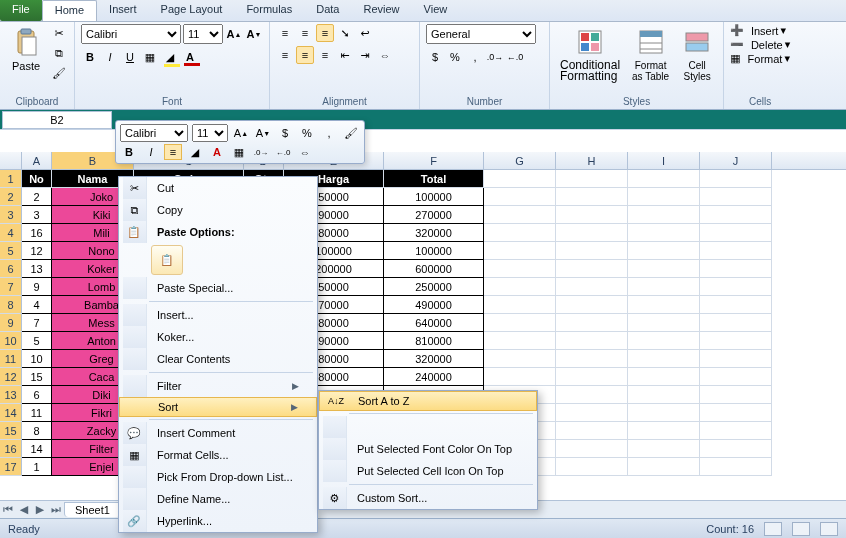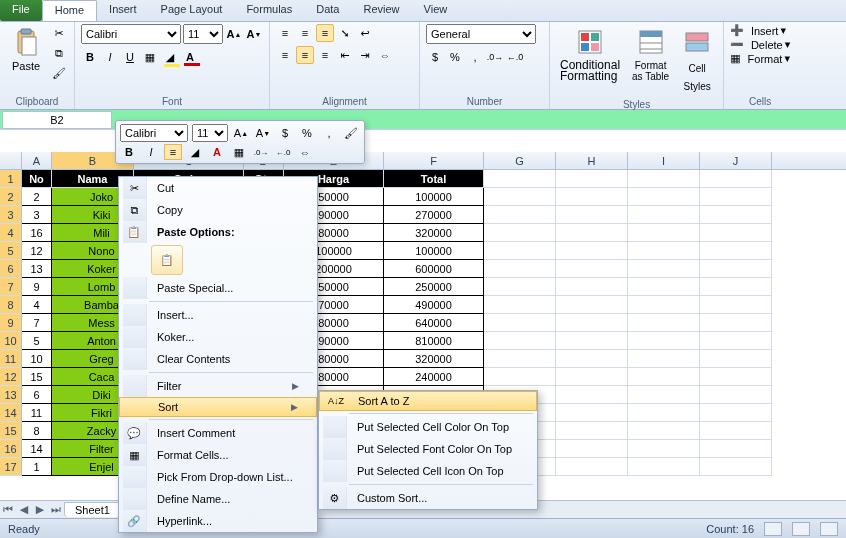--- a/index.html
+++ b/index.html
@@ -19,21 +19,21 @@
 .bigbtn { display:flex; flex-direction:column; align-items:center; gap:2px; padding: 2px 4px; cursor:pointer; }
 .bigbtn .ico { width: 32px; height: 32px; display:flex; align-items:center; justify-content:center; }
 .smallbtns { display:flex; flex-direction:column; gap:2px; }
 .smallbtn { width:18px; height:18px; display:flex; align-items:center; justify-content:center; cursor:pointer; border:1px solid transparent; border-radius:2px; }
 .row { display:flex; gap:2px; align-items:center; }
 select.fontname { width: 100px; height: 20px; font-size: 11px; }
 select.fontsize { width: 40px; height: 20px; font-size: 11px; }
 select.numfmt { width: 110px; height: 20px; font-size: 11px; }
 
 
-.fbar { display:flex; height: 20px; border-bottom: 1px solid #c6d4e6; background:#86efac; align-items:center; }
+.fbar { display:flex; height: 20px; border-bottom: 1px solid #c6d4e6; background:#0f766e; align-items:center; }
 .namebox { width: 110px; height: 18px; font-size: 11px; text-align:center; margin-left:2px; border:1px solid #b1c2d8; background:#fff; }
 
 
 .minitb { position:absolute; top: 120px; left: 115px; background: linear-gradient(#fafcfe,#e3ecf6); border:1px solid #98accb; border-radius:3px; padding: 2px 4px; box-shadow: 2px 2px 6px rgba(0,0,0,.18); z-index:50; }
 .minitb .row { gap: 4px; padding: 1px 0; }
 .minitb select { height: 18px; font-size: 11px; }
 .minitb .sm { width:18px; height:16px; font-size: 11px; display:flex; align-items:center; justify-content:center; cursor:pointer; }
 
 
 .grid { position:absolute; top: 152px; left:0; right:0; bottom: 20px; overflow:hidden; background:#fff; font-size: 11px; }
@@ -42,21 +42,21 @@
 .colheads .ch { border-right:1px solid #b1c2d8; text-align:center; line-height: 18px; color:#2a4160; cursor:pointer; }
 .colheads .ch.sel { background: #f9d27a; }
 .gridbody { display:flex; }
 .rowheads { display:flex; flex-direction:column; }
 .rowheads .rh { width: 22px; height: 18px; border-bottom:1px solid #d2dbe7; border-right:1px solid #b1c2d8; background: linear-gradient(#f4f7fb,#dfe8f3); text-align:center; line-height: 18px; color:#2a4160; cursor:pointer; }
 .rowheads .rh.sel { background: #f9d27a; }
 .cells { position:relative; }
 .cellrow { display:flex; height: 18px; }
 .cell { border-right:1px solid #d2dbe7; border-bottom:1px solid #d2dbe7; height: 18px; line-height: 18px; text-align:center; background:#fff; overflow:hidden; white-space:nowrap; }
 .cell.hdr { background:#000; color:#fff; font-weight: bold; }
-.cell.selcol { background: #84cc16; padding-left: 18px; }
+.cell.selcol { background: #ec4899; padding-left: 18px; }
 
 
 .cA { width: 30px; }
 .cB { width: 82px; }
 .cC { width: 110px; }
 .cD { width: 40px; }
 .cE { width: 100px; }
 .cF { width: 100px; }
 .cG, .cH, .cI, .cJ { width: 72px; }
 
@@ -218,21 +218,21 @@
         <span style="white-space:pre; text-align:center; font-size:10px; line-height:11px;">Format
 as Table</span>
       </div>
       <div class="bigbtn">
         <div class="ico">
             <svg width="26" height="26">
               <rect x="2" y="4" width="22" height="8" fill="#e9a" stroke="#888"></rect>
               <rect x="2" y="14" width="22" height="8" fill="#9ce" stroke="#888"></rect>
             </svg>
           </div>
-        <span style="white-space:pre; text-align:center; font-size:10px; line-height:18px;">Cell
+        <span style="white-space:pre; text-align:center; font-size:10px; line-height:11px;">Cell
 Styles</span>
       </div>
     </div>
     <div class="rgroup-label">Styles</div>
   </div>
 
   <div class="rgroup" style="border-right:none; min-width:70px;">
     <div class="rgroup-body" style="flex-direction:column; gap:1px;">
       <div class="row" style="cursor:pointer;"><span>➕</span>&nbsp;<span>Insert</span>▾</div>
       <div class="row" style="cursor:pointer;"><span>➖</span>&nbsp;<span>Delete</span>▾</div>
@@ -595,21 +595,20 @@
 <div class="ctxmenu submenu" style="left:318px; top:390px;">
   <div class="mitem hover">
       <div class="iconcol" style="background:transparent;border:none;">
         <span style="font-size:9px;">A↓Z</span>
       </div>
       <span>Sort A to Z</span>
     </div>
   <div class="sep"></div>
   <div class="mitem">
       <div class="iconcol"></div>
-      <span>Put Selected Cell Color On Top</span>
     </div>
   <div class="mitem">
       <div class="iconcol"></div>
       <span>Put Selected Font Color On Top</span>
     </div>
   <div class="mitem">
       <div class="iconcol"></div>
       <span>Put Selected Cell Icon On Top</span>
     </div>
   <div class="sep"></div>

